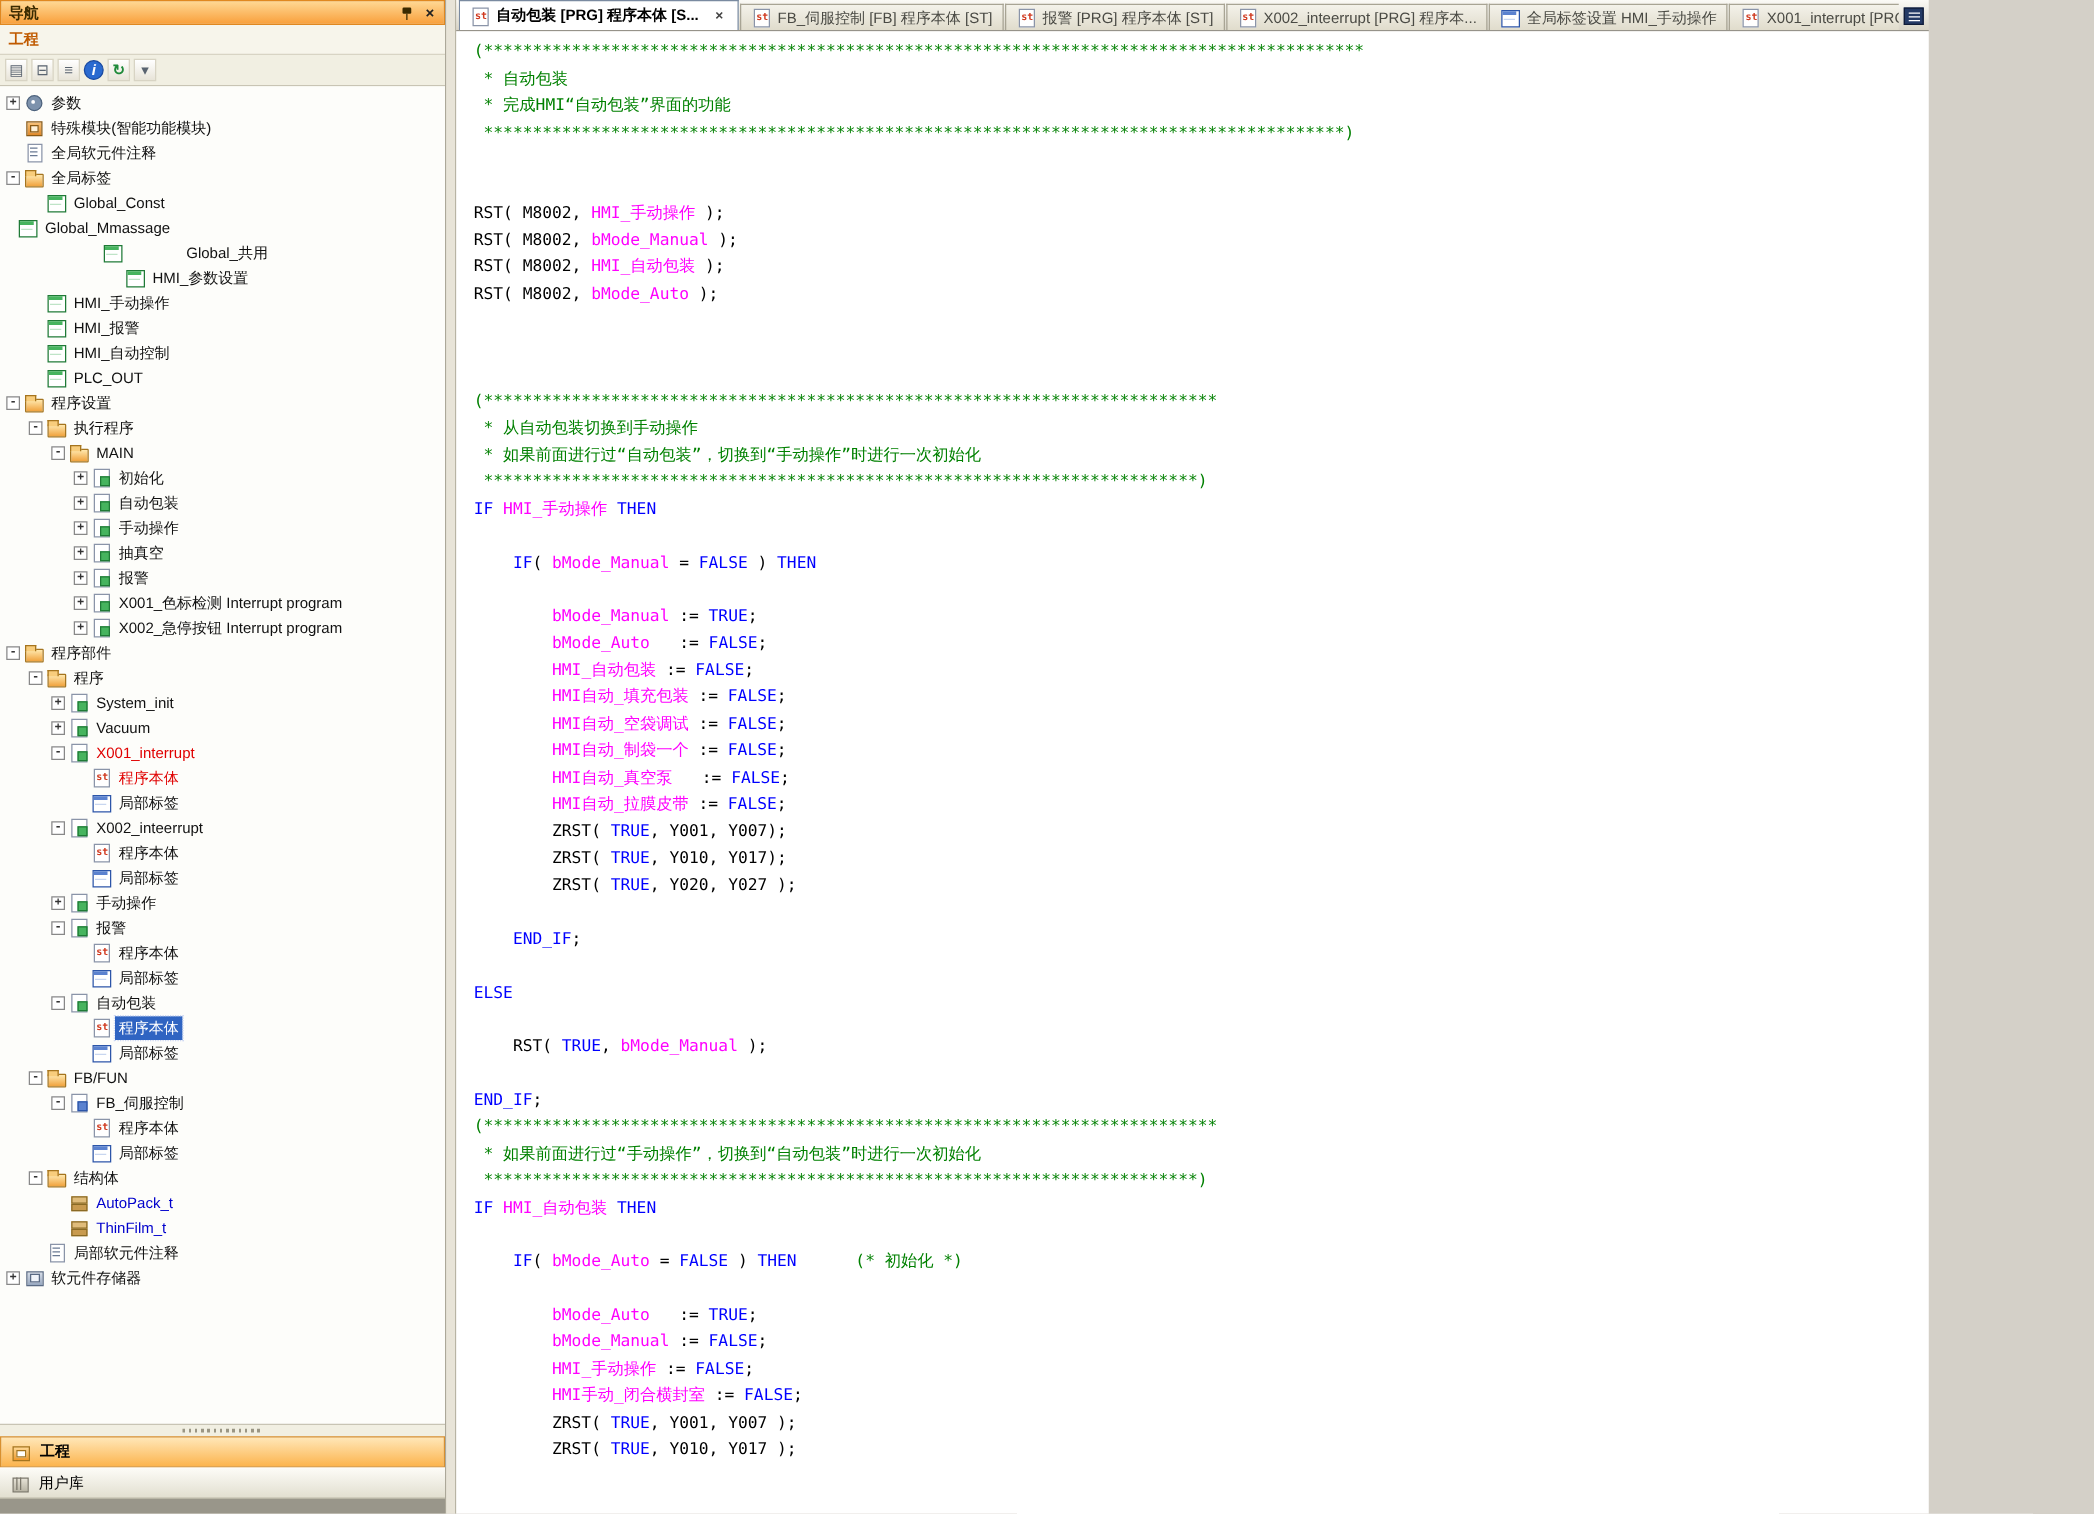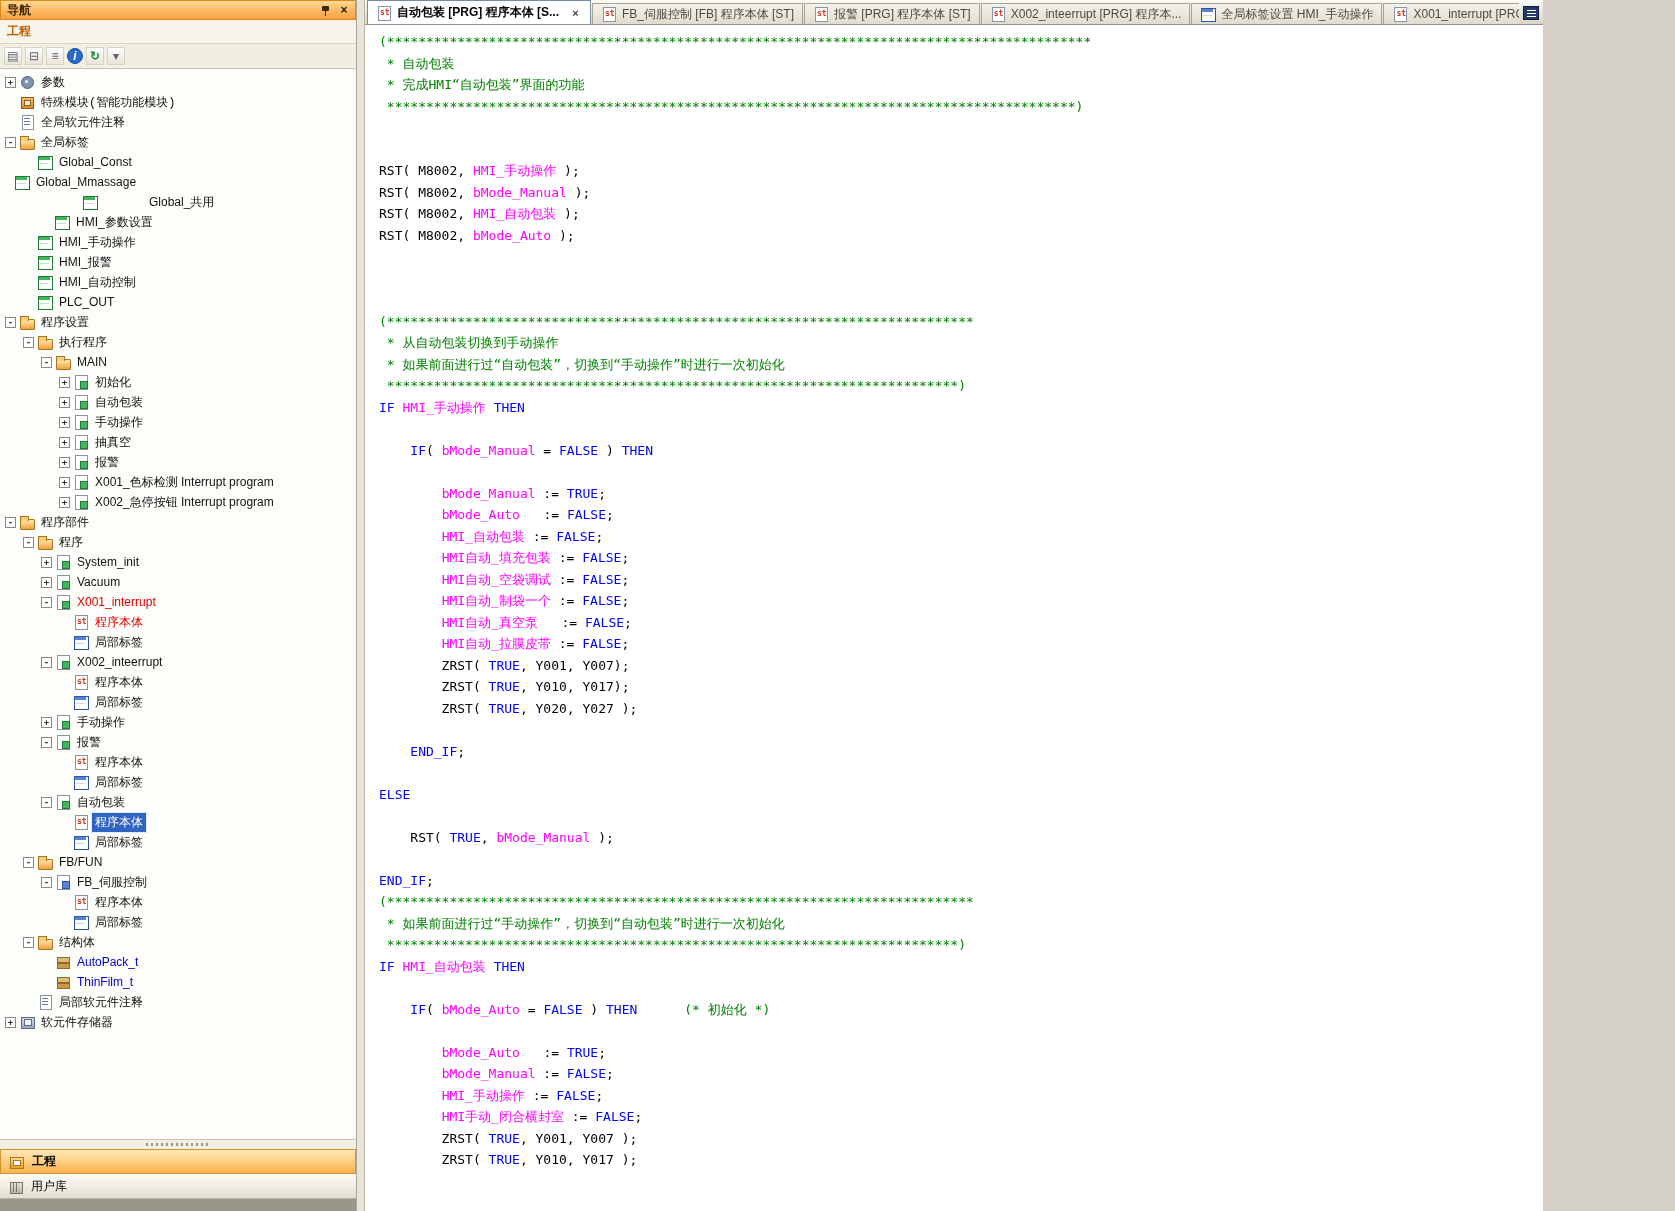--- a/index.html
+++ b/index.html
@@ -104,21 +104,21 @@
         <span class="tb-btn info">i</span>
         <span class="tb-btn green">↻</span>
         <span class="tb-btn">▾</span>
       </div>
     <div class="tree">
         <div class="tree-row" style="padding-left: 5px;">
           <span class="tog">+</span>
           <span class="ico ico-gear"></span>
           <span class="lab">参数</span>
         </div>
-        <div class="tree-row" style="padding-left: 5px; font-family: Liberation Mono, monospace;">
+        <div class="tree-row" style="padding-left: 5px;">
           <span class="tog empty"></span>
           <span class="ico ico-chip"></span>
           <span class="lab">特殊模块(智能功能模块)</span>
         </div>
         <div class="tree-row" style="padding-left: 5px;">
           <span class="tog empty"></span>
           <span class="ico ico-comment"></span>
           <span class="lab">全局软元件注释</span>
         </div>
         <div class="tree-row" style="padding-left: 5px;">
@@ -134,21 +134,21 @@
         <div class="tree-row" style="">
           <span class="tog empty"></span>
           <span class="ico ico-tgreen"></span>
           <span class="lab">Global_Mmassage</span>
         </div>
         <div class="tree-row" style="padding-left: 23px; gap: 48px;">
           <span class="tog empty"></span>
           <span class="ico ico-tgreen"></span>
           <span class="lab">Global_共用</span>
         </div>
-        <div class="tree-row" style="padding-left: 40px;">
+        <div class="tree-row" style="padding-left: 40px; margin-left: 46px;">
           <span class="tog empty"></span>
           <span class="ico ico-tgreen"></span>
           <span class="lab">HMI_参数设置</span>
         </div>
         <div class="tree-row" style="padding-left: 23px;">
           <span class="tog empty"></span>
           <span class="ico ico-tgreen"></span>
           <span class="lab">HMI_手动操作</span>
         </div>
         <div class="tree-row" style="padding-left: 23px;">

